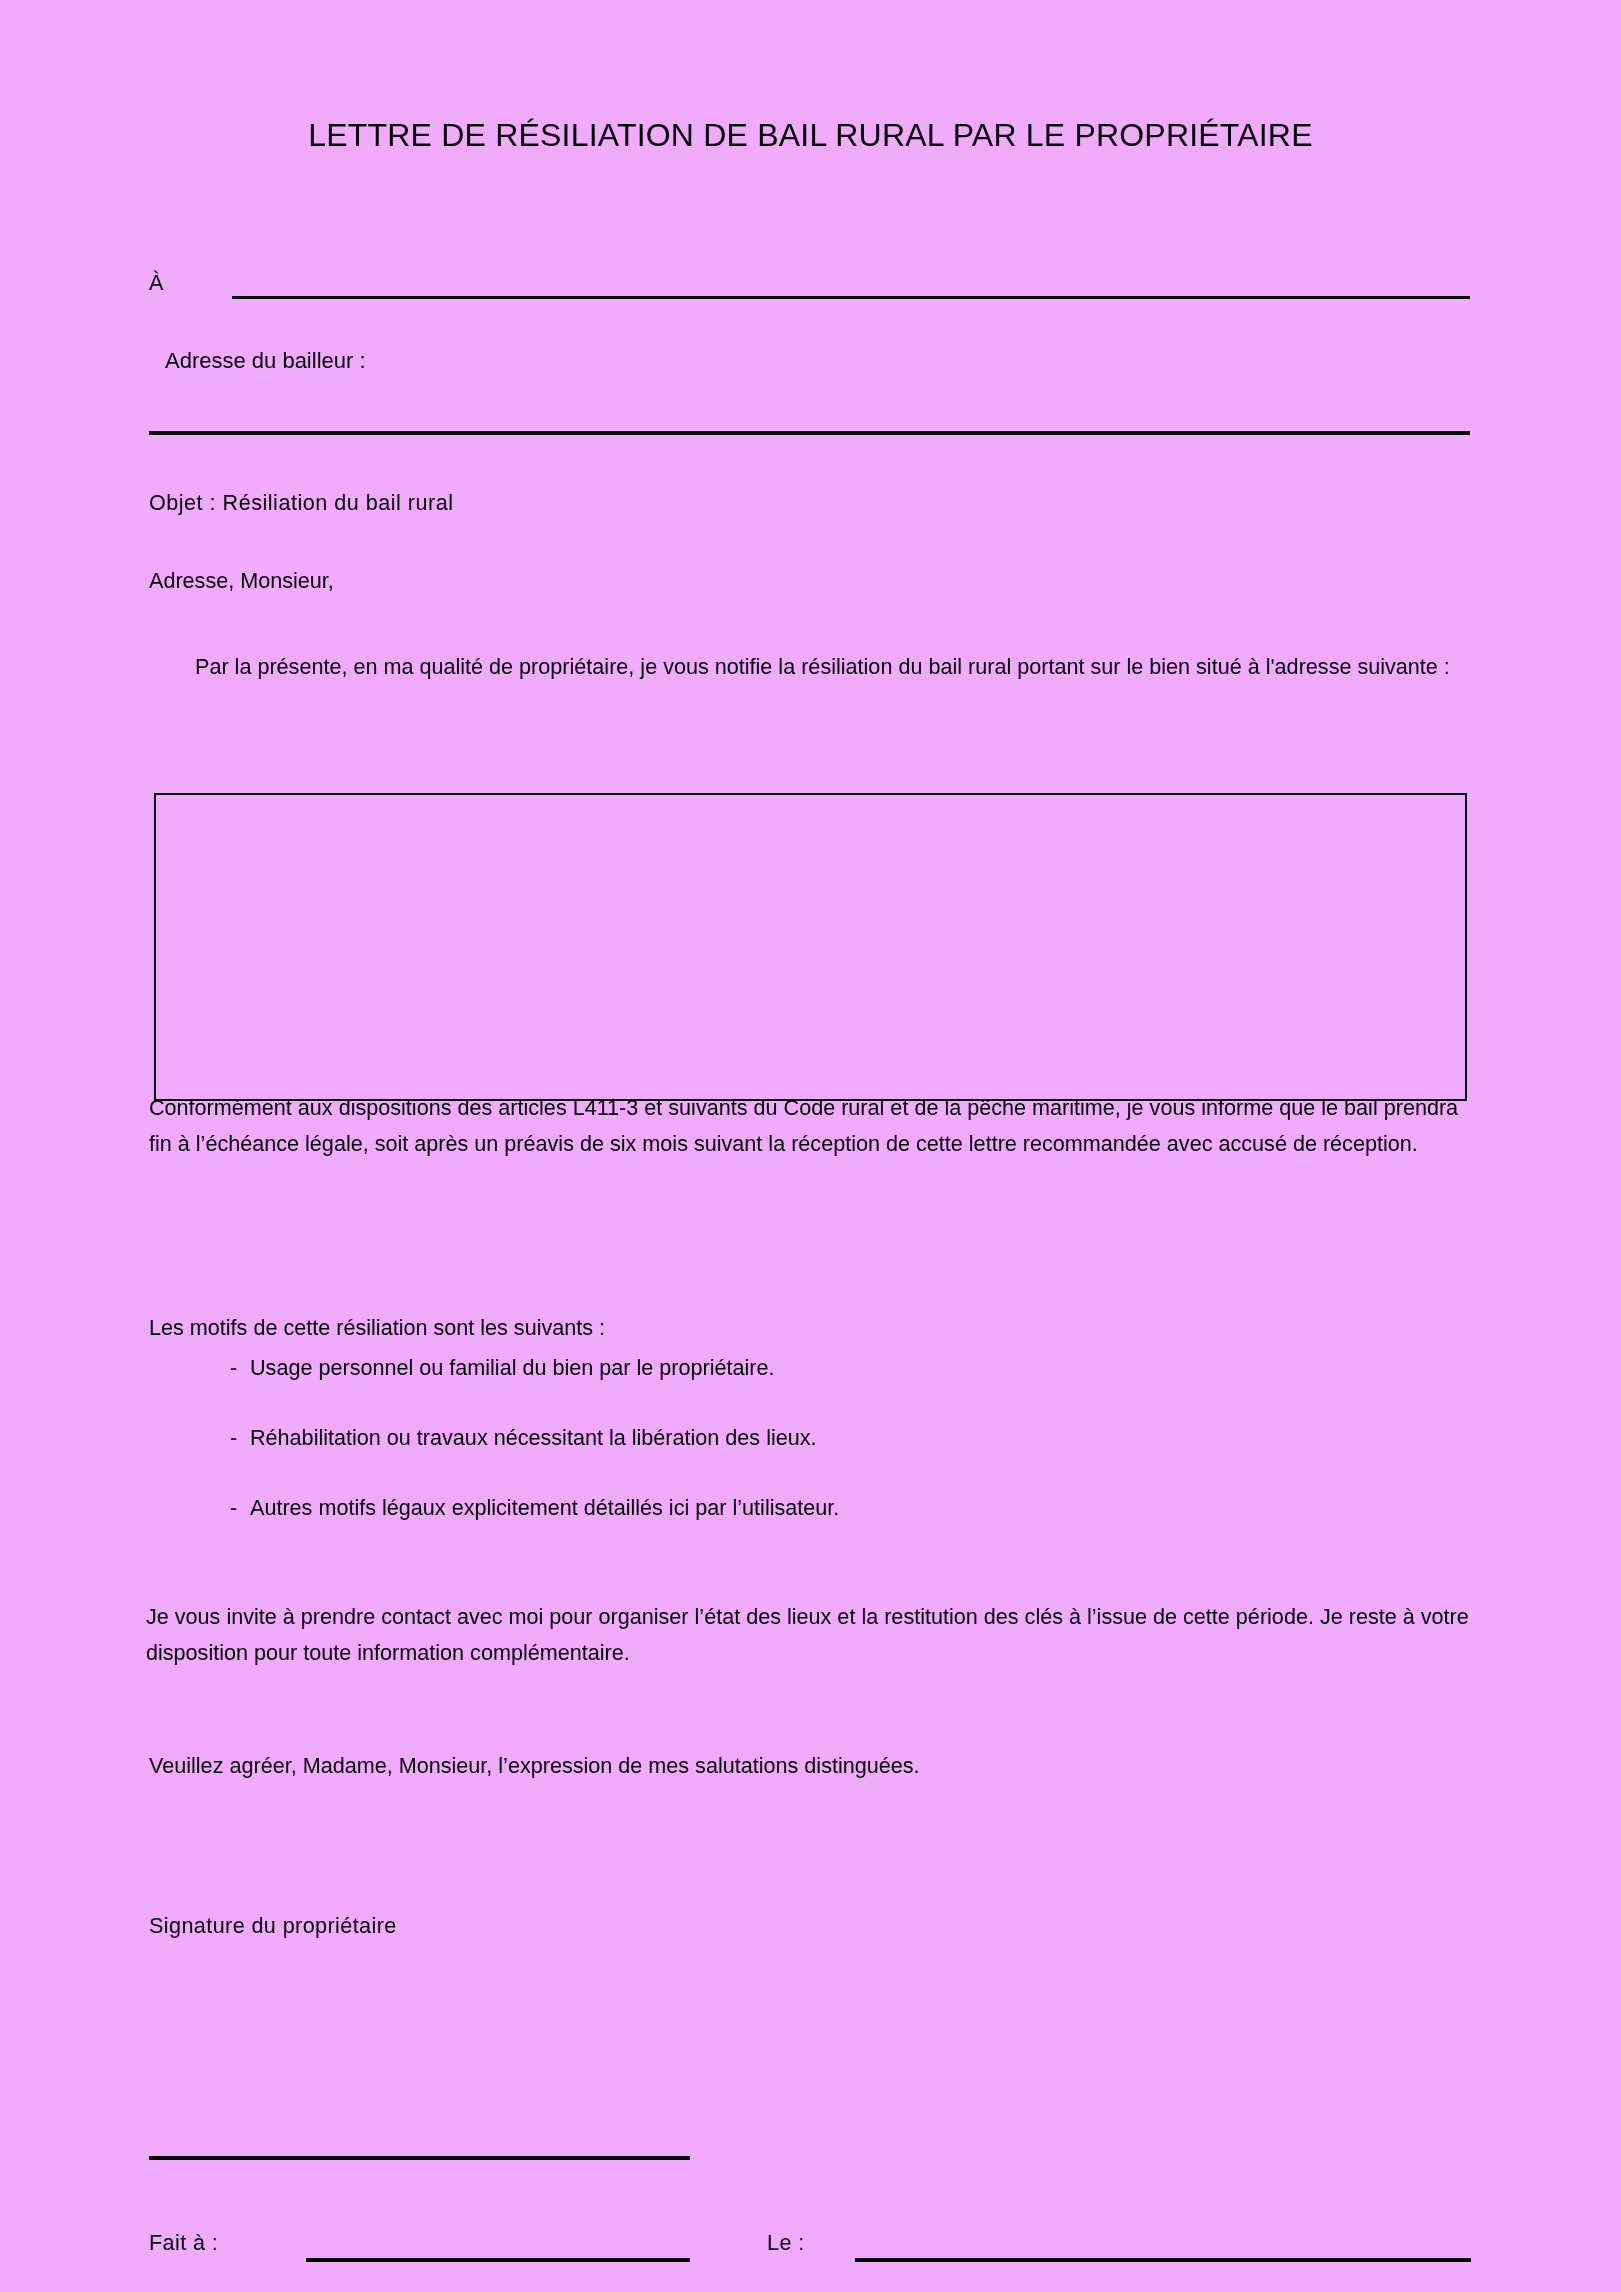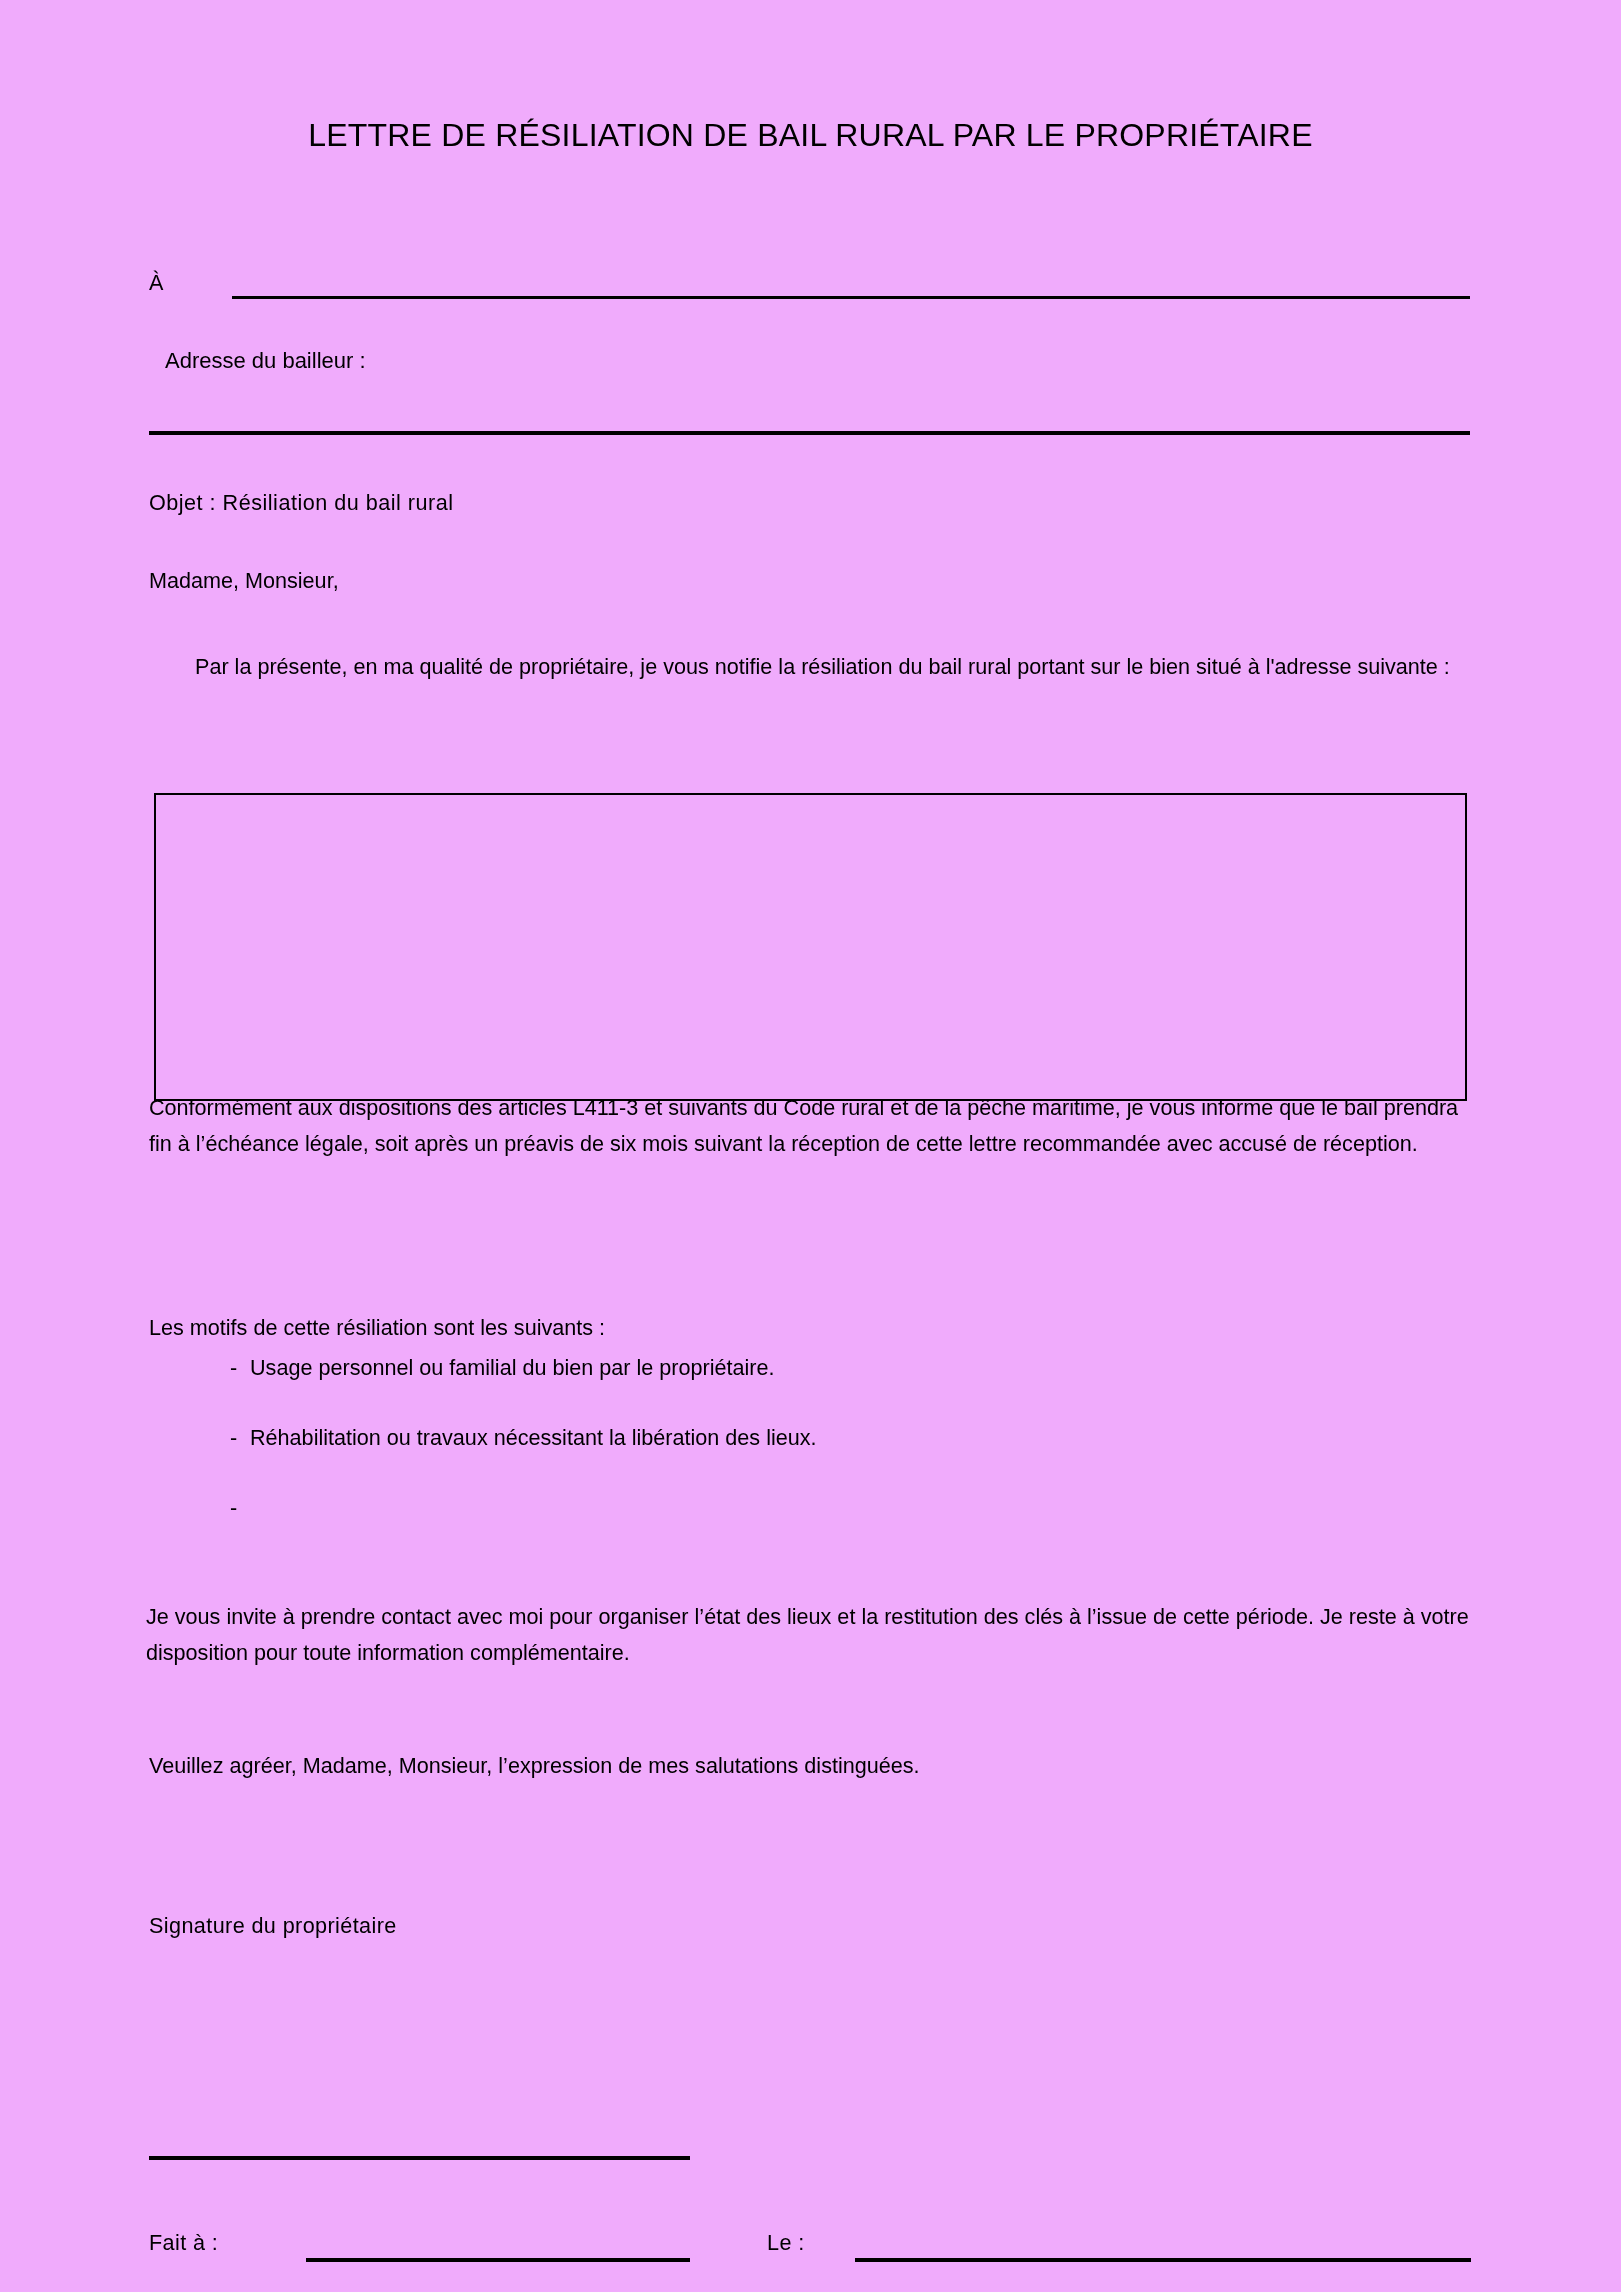--- a/index.html
+++ b/index.html
@@ -217,41 +217,42 @@
   <div class="doc-title">LETTRE DE RÉSILIATION DE BAIL RURAL PAR LE PROPRIÉTAIRE</div>
 
   <div class="label-a">À</div>
   <div class="rule rule-a"></div>
 
   <div class="body-text label-adresse">Adresse du bailleur :</div>
   <div class="rule rule-adresse"></div>
 
   <div class="body-text p-objet">Objet : Résiliation du bail rural</div>
 
-  <div class="body-text p-salut">Madame, Monsieur,</div>
+  <div class="body-text p-salut">Adresse, Monsieur,</div>
 
   <div class="body-text p-intro">Par la présente, en ma qualité de propriétaire, je vous notifie la résiliation du bail rural portant sur le bien situé à l'adresse suivante :</div>
 
   <div class="address-box"></div>
 
   <div class="body-text p-conform">Conformément aux dispositions des articles L411-3 et suivants du Code rural et de la pêche maritime, je vous informe que le bail prendra fin à l’échéance légale, soit après un préavis de six mois suivant la réception de cette lettre recommandée avec accusé de réception.</div>
 
   <div class="body-text p-motifs">Les motifs de cette résiliation sont les suivants :</div>
 
   <ul class="motifs-list">
     <li>
       <span class="dash">-</span>
       <span class="txt">Usage personnel ou familial du bien par le propriétaire.</span>
     </li>
     <li>
       <span class="dash">-</span>
       <span class="txt">Réhabilitation ou travaux nécessitant la libération des lieux.</span>
     </li>
     <li>
       <span class="dash">-</span>
+      <span class="txt">Autres motifs légaux explicitement détaillés ici par l’utilisateur.</span>
     </li>
   </ul>
 
   <div class="body-text p-invite">Je vous invite à prendre contact avec moi pour organiser l’état des lieux et la restitution des clés à l’issue de cette période. Je reste à votre disposition pour toute information complémentaire.</div>
 
   <div class="body-text p-veuillez">Veuillez agréer, Madame, Monsieur, l’expression de mes salutations distinguées.</div>
 
   <div class="body-text p-signature-label">Signature du propriétaire</div>
 
   <div class="rule rule-signature"></div>

